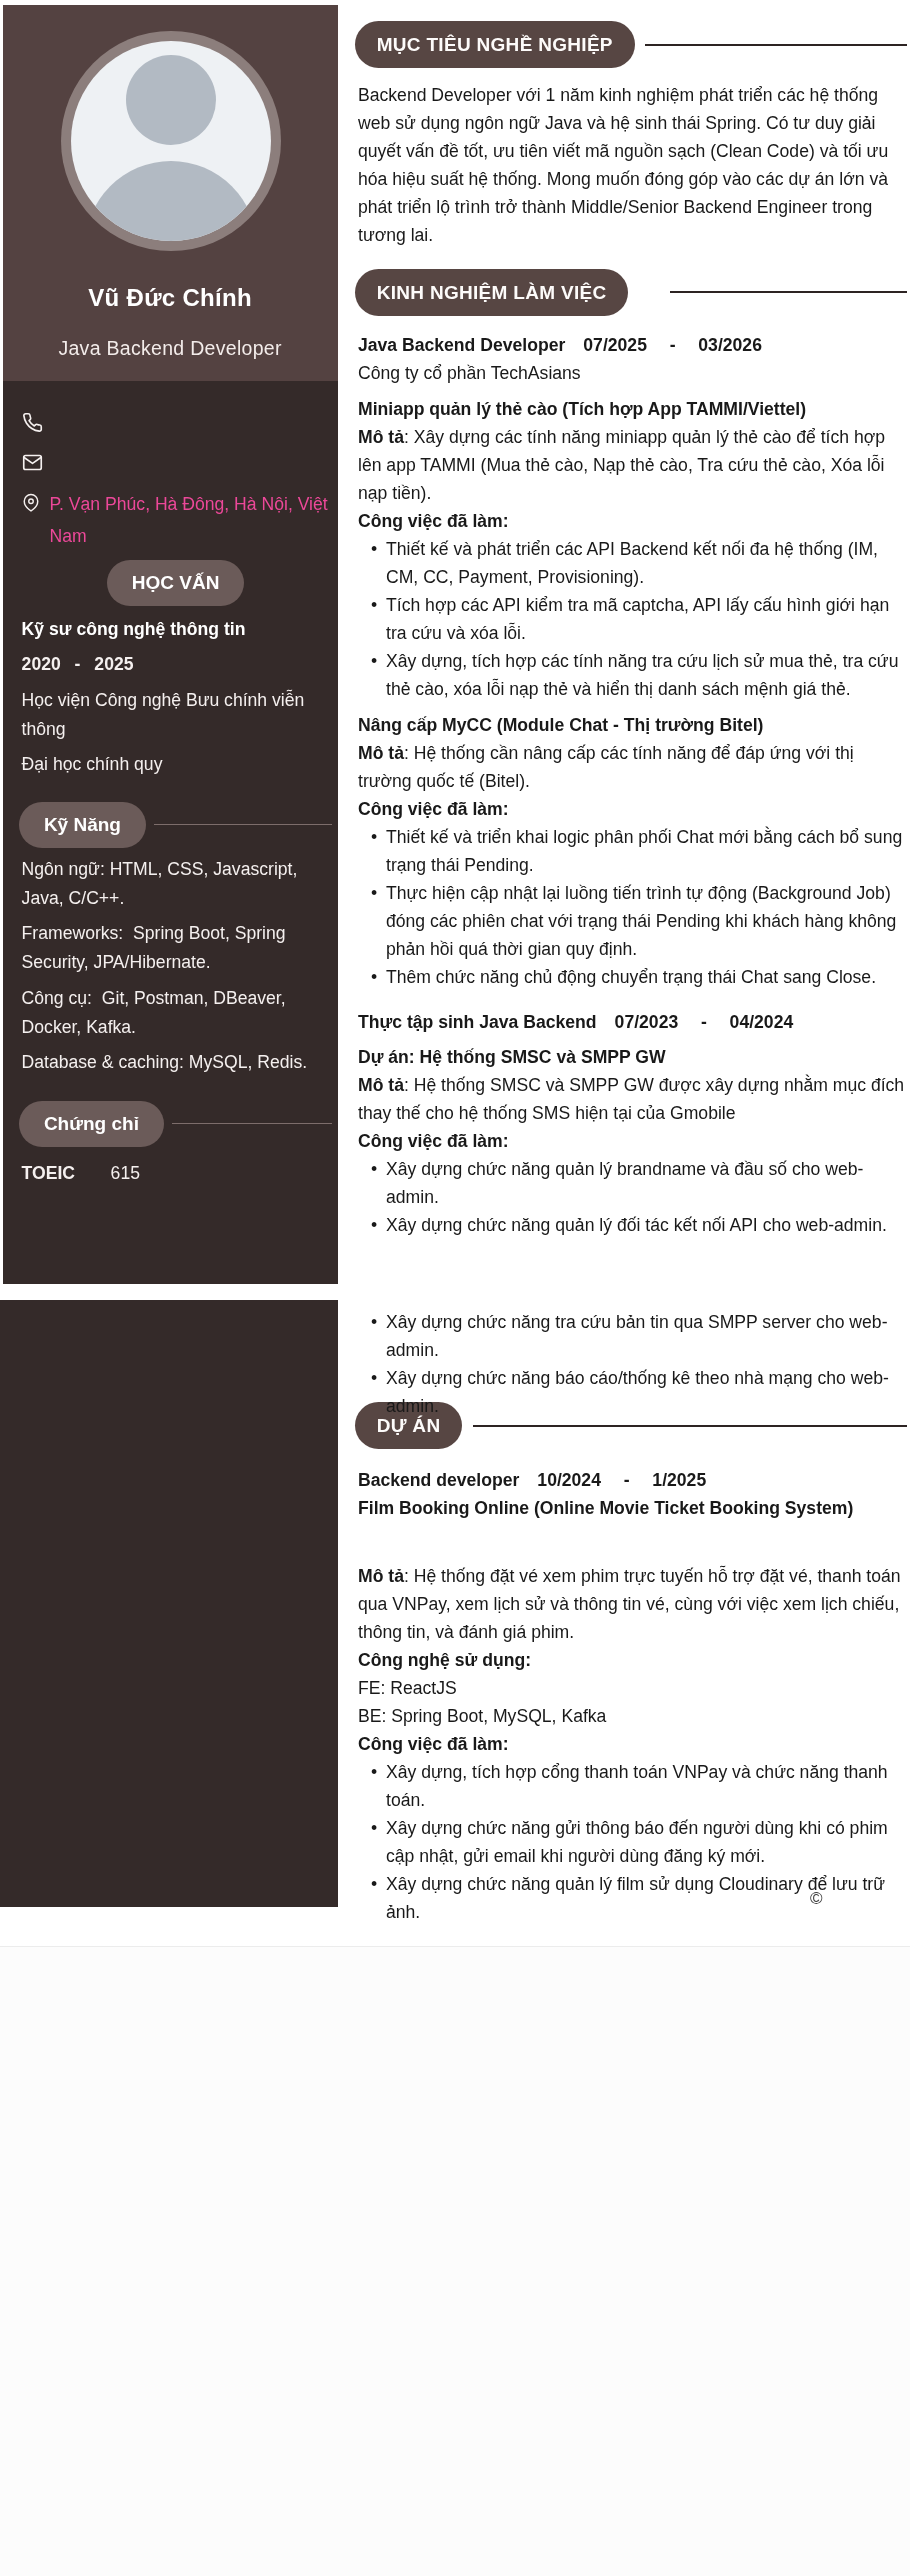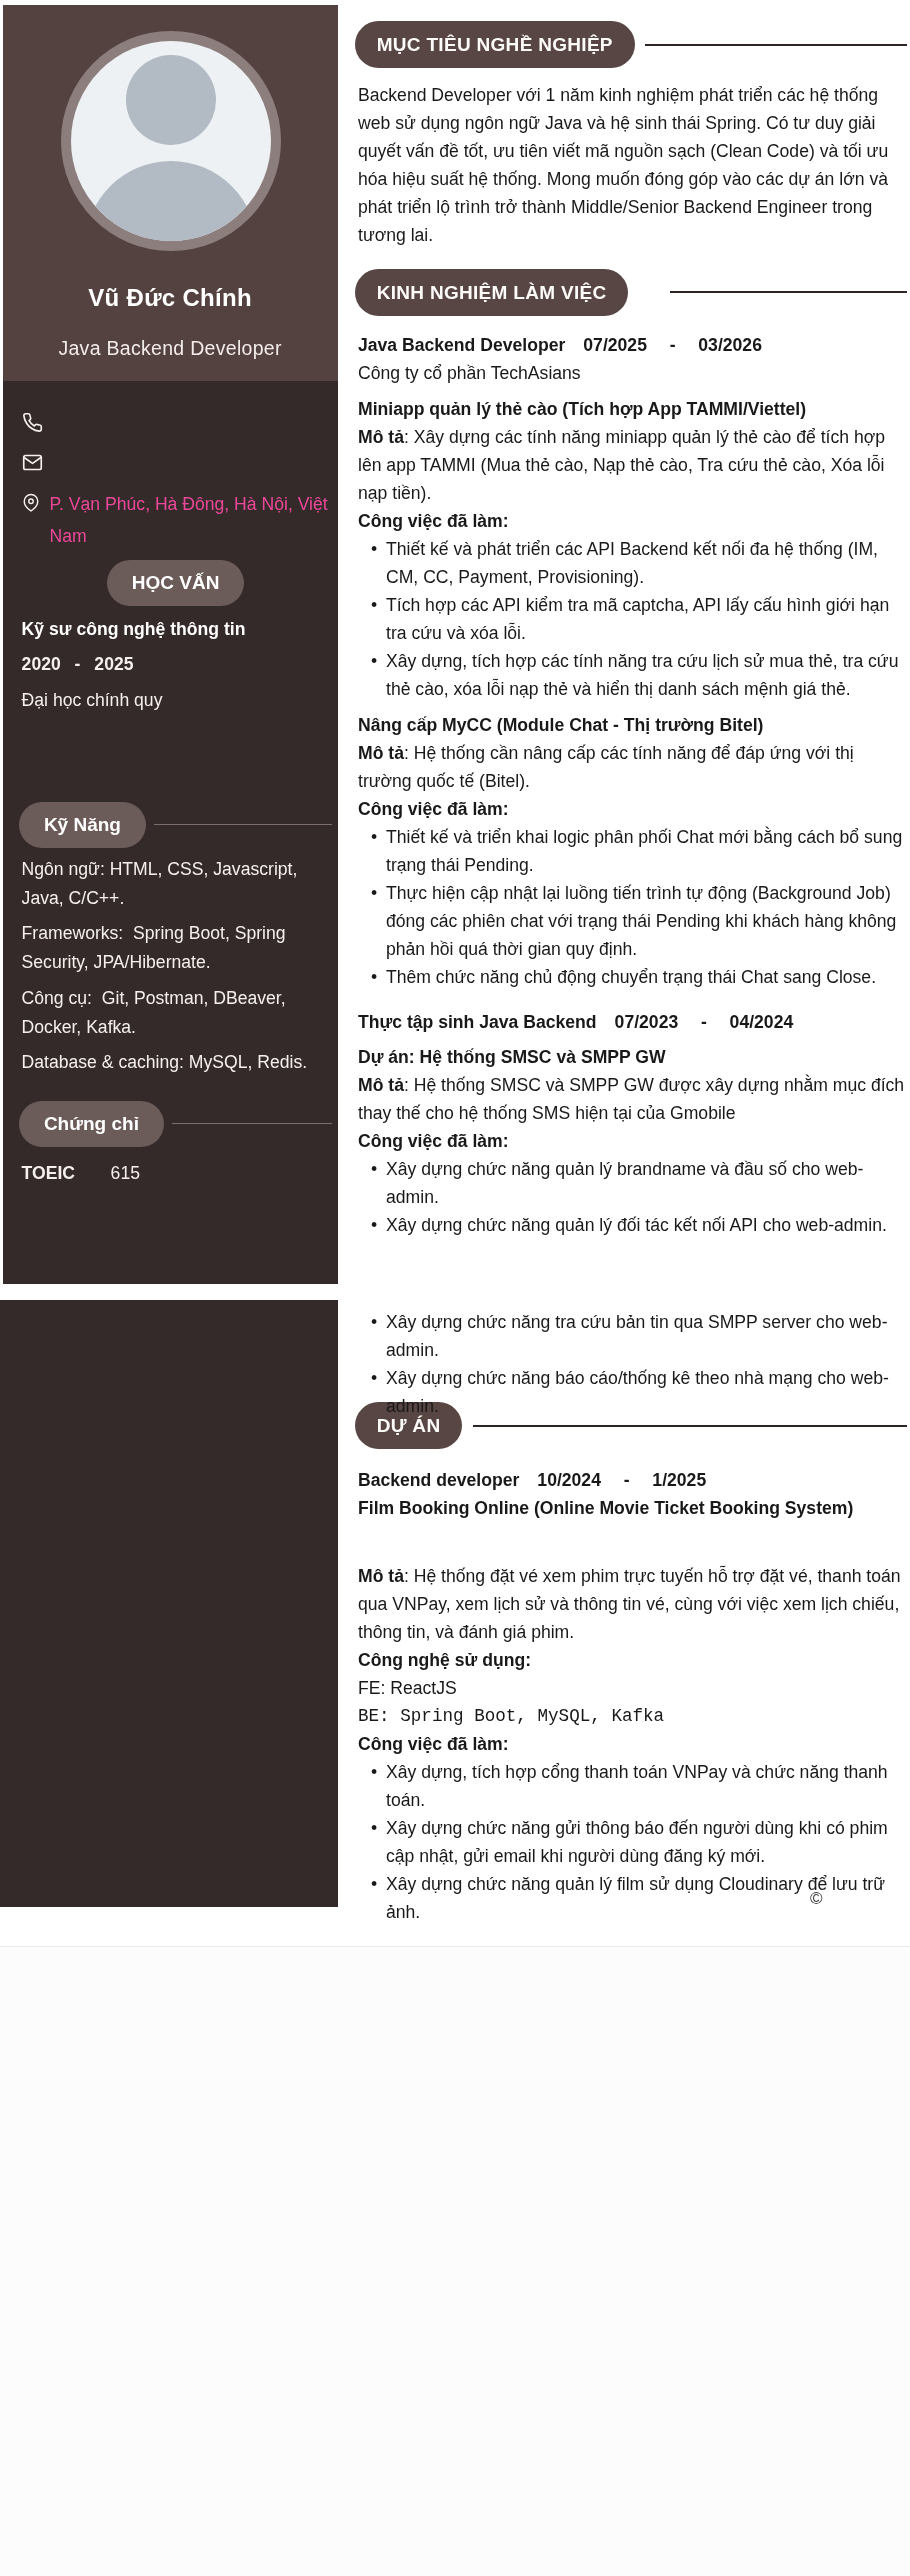--- a/index.html
+++ b/index.html
@@ -94,20 +94,21 @@
   </div>
   <div class="sb-location">P. Vạn Phúc, Hà Đông, Hà Nội, Việt Nam</div>
 
   <div class="sb-pill-row" style="top:555px;flex-direction:column;">
     <span class="sb-pill">HỌC VẤN</span>
     <span class="sb-rule"></span>
   </div>
   <div class="sb-block" style="top:610px;">
     <p class="b">Kỹ sư công nghệ thông tin</p>
     <p class="yrs">2020 - 2025</p>
+    <p>Học viện Công nghệ Bưu chính viễn thông</p>
     <p>Đại học chính quy</p>
   </div>
 
   <div class="sb-pill-row" style="top:797px;">
     <span class="sb-pill">Kỹ Năng</span>
     <span class="sb-rule"></span>
   </div>
   <div class="sb-block" style="top:850px;">
     <div>
         <p style="white-space: pre-wrap;">Ngôn ngữ: HTML, CSS, Javascript, Java, C/C++.</p>
@@ -191,21 +192,21 @@
 
   <p class="job-head mt26">
     <span>Backend developer</span><span class="period">10/2024  -  1/2025</span>
   </p>
   <p class="proj-name" style="margin-top:0 !important;">Film Booking Online (Online Movie Ticket Booking System)</p>
 
   <p class="mt62"><span class="plabel">Mô tả</span><span>: Hệ thống đặt vé xem phim trực tuyến hỗ trợ đặt vé, thanh toán qua VNPay, xem lịch sử và thông tin vé, cùng với việc xem lịch chiếu, thông tin, và đánh giá phim.</span></p>
   <p class="plabel">Công nghệ sử dụng:</p>
   <div>
       <p style="white-space: pre-wrap;">FE: ReactJS</p>
-      <p style="white-space: pre-wrap; font-family: Liberation Mono, monospace;">BE: Spring Boot, MySQL, Kafka</p>
+      <p style="white-space: pre-wrap;">BE: Spring Boot, MySQL, Kafka</p>
     </div>
   <p class="plabel">Công việc đã làm:</p>
   <ul class="tasks">
       <li style="white-space: pre-wrap;">Xây dựng, tích hợp cổng thanh toán VNPay và chức năng thanh toán.</li>
       <li style="white-space: pre-wrap;">Xây dựng chức năng gửi thông báo đến người dùng khi có phim cập nhật, gửi email khi người dùng đăng ký mới.</li>
       <li style="white-space: pre-wrap;">Xây dựng chức năng quản lý film sử dụng Cloudinary để lưu trữ ảnh.</li>
     </ul>
 </main>
 
 <div class="copyright">©</div>

